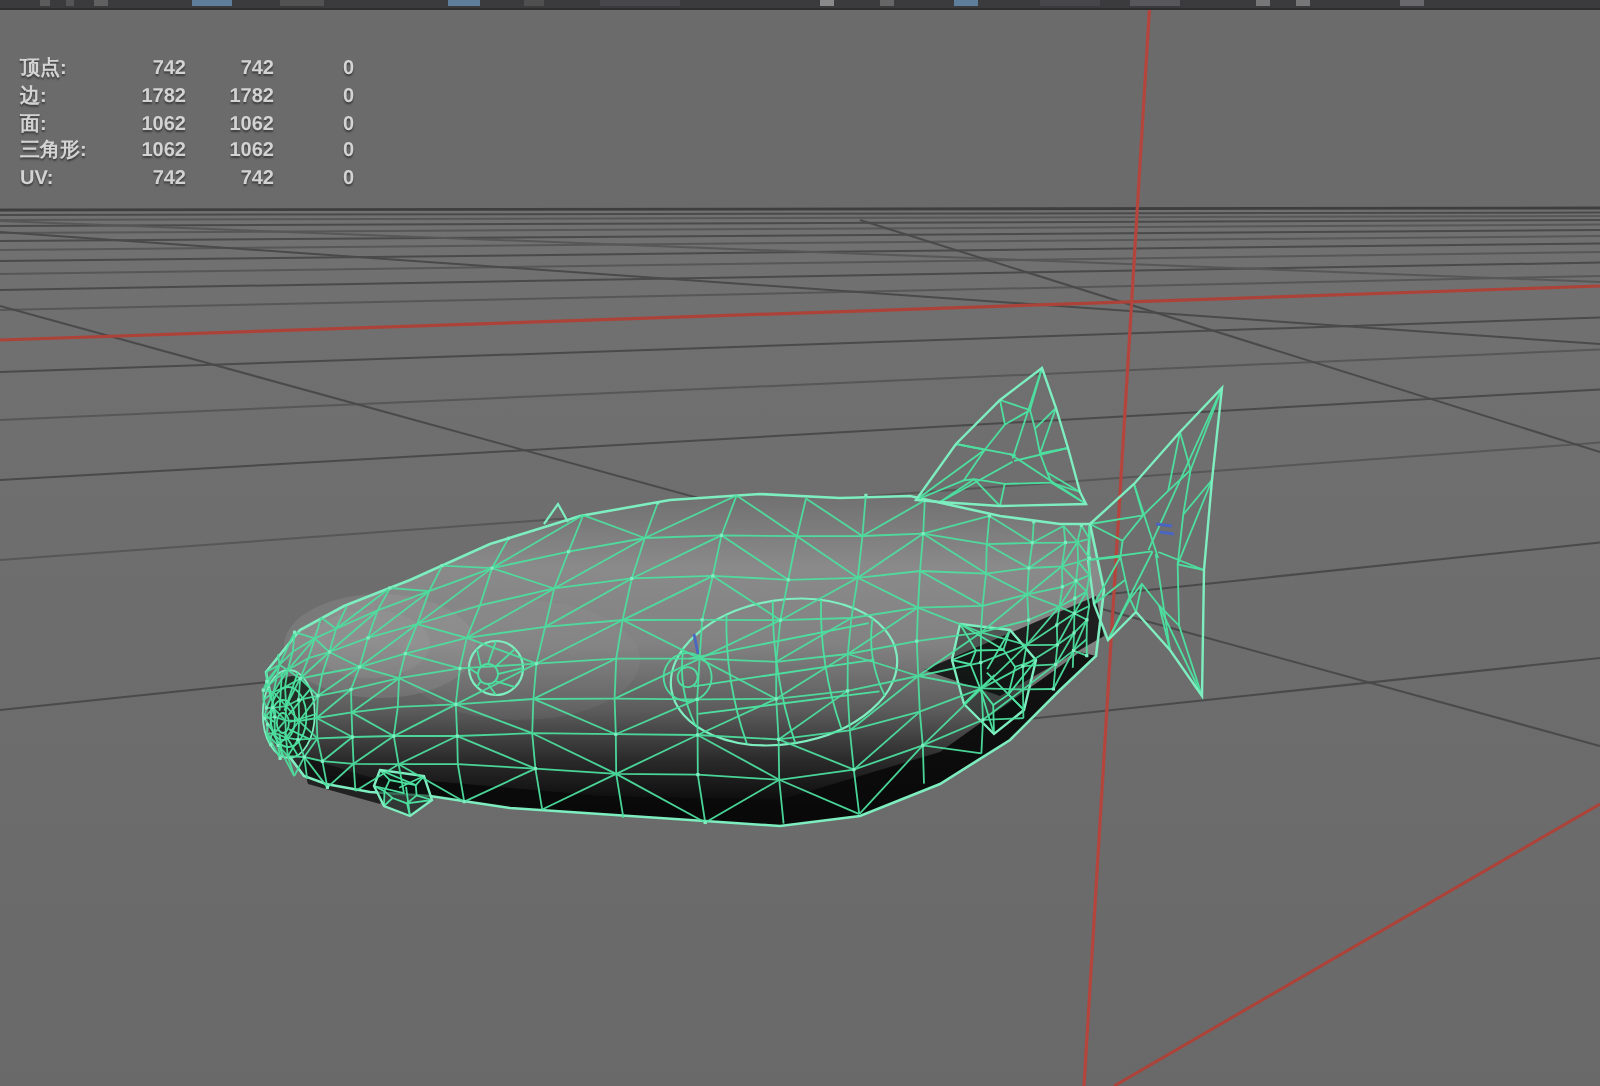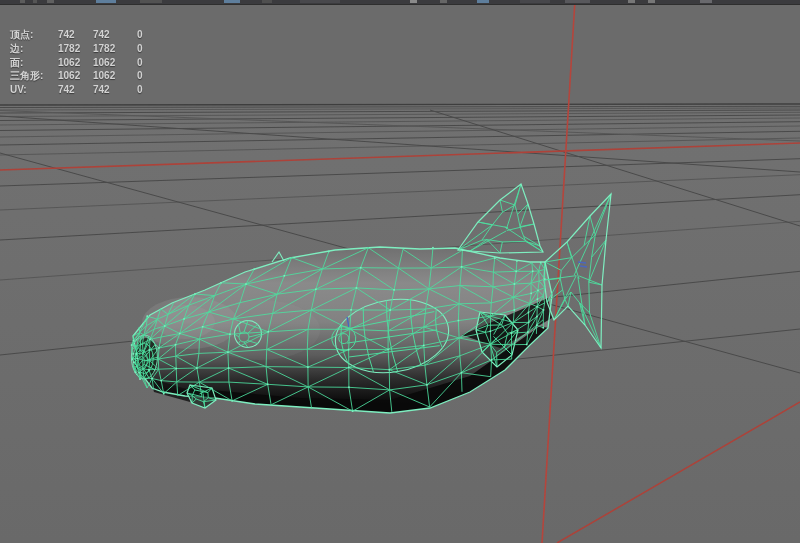--- a/index.html
+++ b/index.html
@@ -8,21 +8,21 @@
   #viewport-svg{position:absolute;left:0;top:0;}
   
   #toolbar-strip{position:absolute;left:0;top:0;width:800px;height:4px;background:#3b3b3e;
     border-bottom:1px solid #2e2e2e;z-index:5;}
   .strip-seg{position:absolute;top:0;height:3px;}
   
   #hud{position:absolute;left:10px;top:15px;z-index:6;color:#d3d3d3;font-size:10px;
     font-weight:bold;line-height:13.8px;text-shadow:0 1px 1px rgba(0,0,0,0.45);margin-top:13px;}
   .hud-row{display:grid;grid-template-columns:48px 35px 44px 40px;white-space:nowrap;}
   .hud-label{text-align:left;}
-  .hud-val{text-align:left;}
+  .hud-val{text-align:right;}
 </style>
 </head>
 <body>
 
 <div id="stage">
 
   <svg id="viewport-svg" width="800" height="543">
       <defs>
         <linearGradient id="bodyGrad" x1="0" y1="0" x2="0" y2="1">
           <stop offset="0" stop-color="#707070"></stop>

